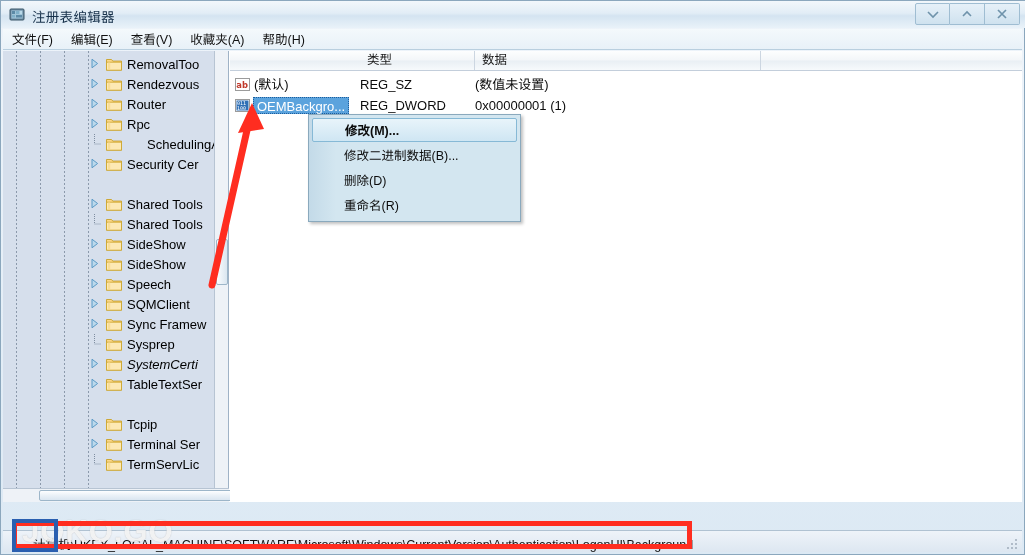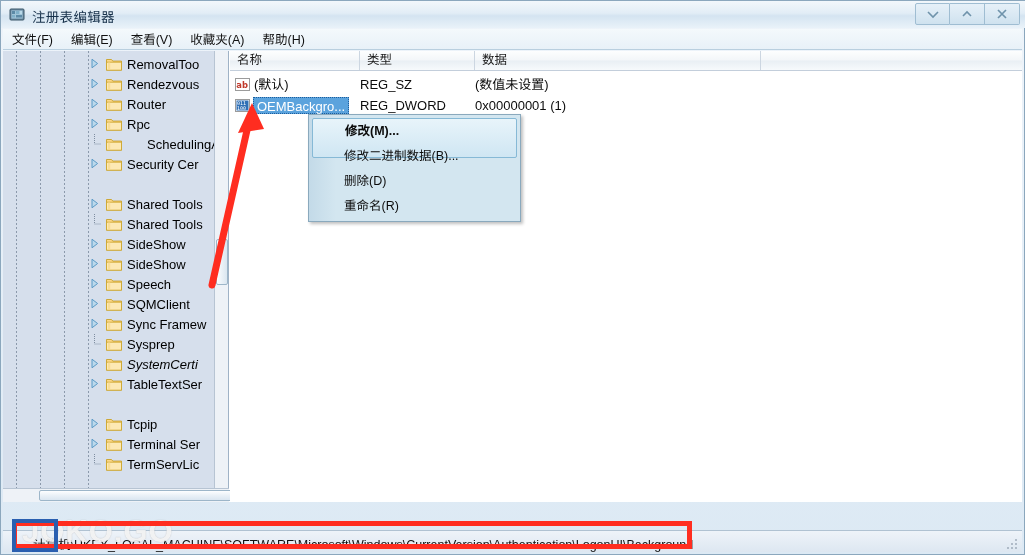--- a/index.html
+++ b/index.html
@@ -133,21 +133,21 @@
     background:#d3e6f0;
     border:1px solid #8aa9bd;
     box-shadow:2px 2px 3px rgba(0,0,0,.25);
     box-sizing:border-box;
   }
   .ctxgutter{
     position:absolute;left:0;top:0;width:27px;height:106px;
     background:linear-gradient(90deg,#c3dae8 0%,#d3e6f0 100%);
   }
   .ctxitem{
-    position:absolute;left:28px;height:40px;line-height:24px;
+    position:absolute;left:28px;height:24px;line-height:24px;
     font-size:12.5px;color:#0c0c0c;padding-left:7px;white-space:nowrap;
     box-sizing:border-box;width:182px;
   }
   .ctxitem.hl{
     left:3px;width:205px;
     background:linear-gradient(180deg,#e8f4fa 0%,#cfe6f3 100%);
     border:1px solid #86b9d6;border-radius:2px;
     font-weight:bold;padding-left:32px;
   }
 
@@ -485,21 +485,20 @@
           <div class="tree-vsb-thumb"></div>
         </div>
       </div>
 
       <div class="tree-hsb" style="width:226px;">
         <div class="tree-hsb-thumb"></div>
       </div>
 
       <div class="list-pane">
         <div class="lhead">
-          <div class="lhcell" style="left:0;width:130px;">名称</div>
           <div class="lhcell" style="left:130px;width:115px;">类型</div>
           <div class="lhcell" style="left:245px;width:286px;">数据</div>
           <div class="lhcell" style="left:531px;width:261px;border-right:none;"></div>
         </div>
 
         <div class="lrow" style="top:23px;">
           <span class="licon">
             <svg width="15" height="15" viewBox="0 0 15 15">
               <rect x="0.5" y="1.5" width="14" height="12" fill="#ffffff" stroke="#9b9b9b"></rect>
               <text x="7.2" y="10.6" font-size="8.4" font-family="DejaVu Sans, sans-serif" font-weight="bold" fill="#c0392b" text-anchor="middle">ab</text>

